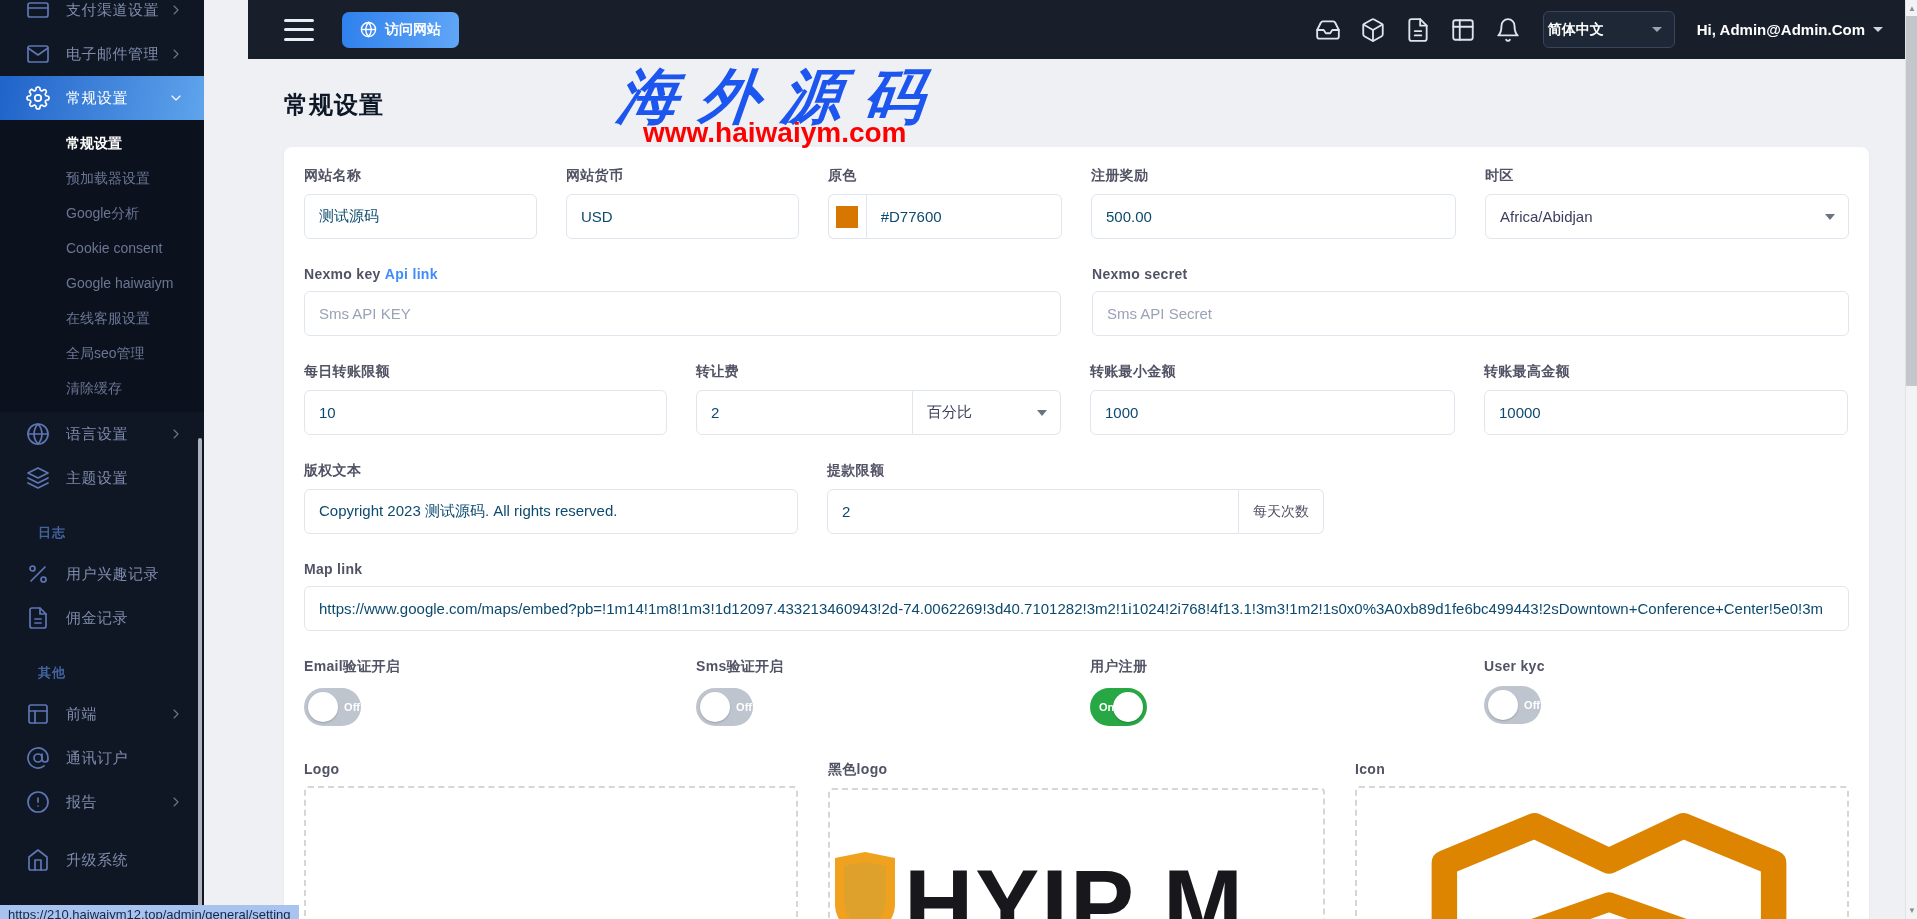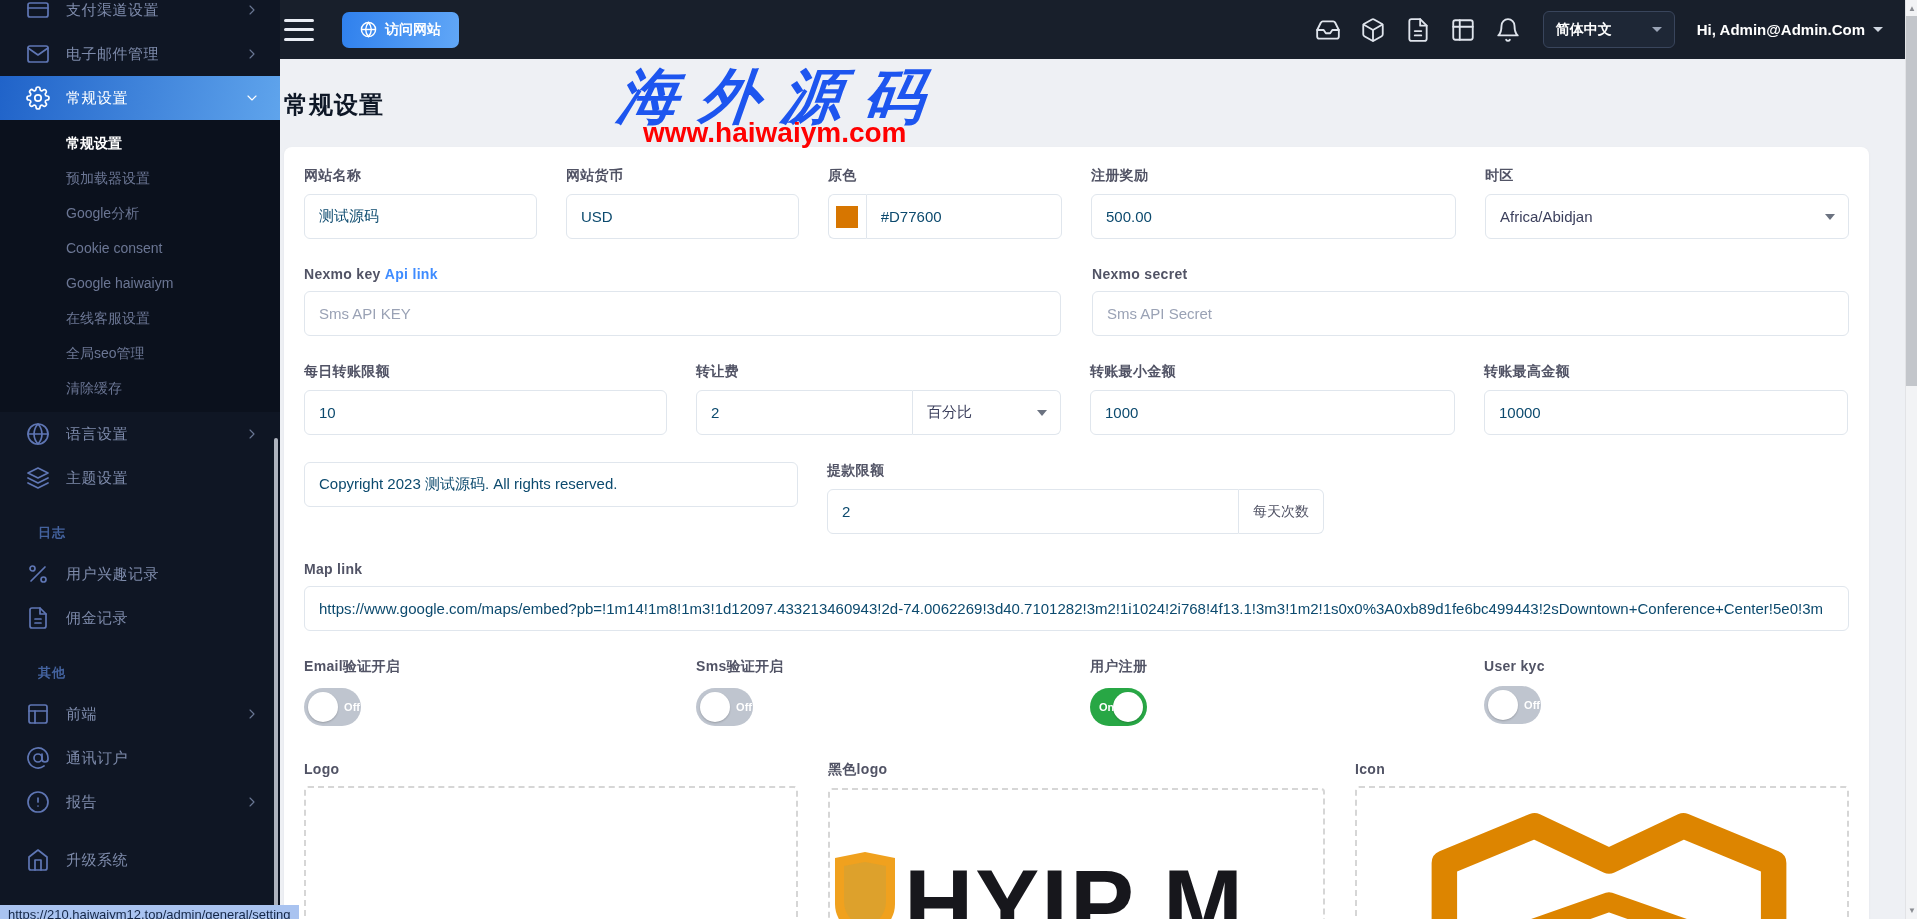--- a/index.html
+++ b/index.html
@@ -1,20 +1,20 @@
 <!DOCTYPE html>
 <html><head>
 <meta charset="utf-8">
 <style>
   * { margin:0; padding:0; box-sizing:border-box; }
   html,body { width:1917px; height:919px; overflow:hidden;
     font-family:"Liberation Sans","DejaVu Sans",sans-serif; background:#eef0f4; }
 
   
-  .sidebar { position:absolute; left:0; top:0; width:280px; height:919px;
+  .sidebar { position:absolute; left:0; top:0; width:204px; height:919px;
     background:#0f1624; overflow:hidden; z-index:20; }
   .side-menu { position:absolute; left:0; right:0; top:-12px; }
   .side-item { height:44px; display:flex; align-items:center; padding:0 20px 0 26px;
     color:#7e8bab; font-size:15px; cursor:pointer; position:relative; }
   .side-item .s-ico { width:24px; height:24px; margin-right:16px; flex:0 0 24px; color:#5f76b4; }
   .side-item .s-lbl { flex:1; letter-spacing:.5px; }
   .side-item .s-chev { width:16px; height:16px; color:#6a7794; }
   .side-item.active { background:linear-gradient(100deg,#2063c9 0%,#5fa4ec 100%);
     color:#ffffff; }
   .side-item.active .s-ico, .side-item.active .s-chev { color:#fff; }
@@ -38,21 +38,21 @@
   .hamburger span { display:block; height:3px; border-radius:2px; background:#e9edf4; }
   .visit-btn { margin-left:28px; height:36px; padding:0 18px; border:none; border-radius:7px;
     background:linear-gradient(100deg,#2f80ed,#61a7f7); color:#fff; font-size:14px;
     font-weight:bold; display:flex; align-items:center; gap:8px; cursor:pointer;
     font-family:inherit; }
   .visit-btn svg { width:17px; height:17px; }
   .top-right { margin-left:auto; display:flex; align-items:center; gap:0; padding-right:22px; }
   .top-ico { width:26px; height:26px; color:#dfe4ec; margin-left:19px; cursor:pointer; }
   .lang-box { margin-left:22px; height:37px; min-width:132px; border:1px solid #39455c;
     border-radius:6px; background:#1e2736; color:#fff; font-size:14px; font-weight:bold;
-    display:flex; align-items:center; justify-content:space-between; padding:0 12px 0 12px;
+    display:flex; align-items:center; justify-content:space-between; padding:0 12px 0 4px;
     cursor:pointer; gap:14px; }
   .caret { width:0; height:0; border-left:5px solid transparent; border-right:5px solid transparent;
     border-top:5px solid #9aa4b6; }
   .user-box { margin-left:22px; color:#fff; font-size:15px; font-weight:bold; display:flex;
     align-items:center; gap:8px; cursor:pointer; }
   .user-box .caret { border-top-color:#cfd6e0; }
 
   
   .main { position:absolute; left:248px; top:59px; width:1657px; height:860px;
     background:#eef0f4; padding:30px 36px 0 36px; overflow:hidden; }
@@ -377,20 +377,21 @@
         <input class="finput" value="1000" style="">
       </div>
       <div class="fcol w364">
         <label class="flabel">转账最高金额</label>
         <input class="finput" value="10000" style="">
       </div>
     </div>
 
     <div class="frow">
       <div class="fcol w494">
+        <label class="flabel">版权文本</label>
         <input class="finput" value="Copyright 2023 测试源码. All rights reserved." style="">
       </div>
       <div class="fcol w497">
         <label class="flabel">提款限额</label>
         <div class="igroup">
           <input class="finput" value="2" style="">
           <div class="iaddon">每天次数</div>
         </div>
       </div>
     </div>

